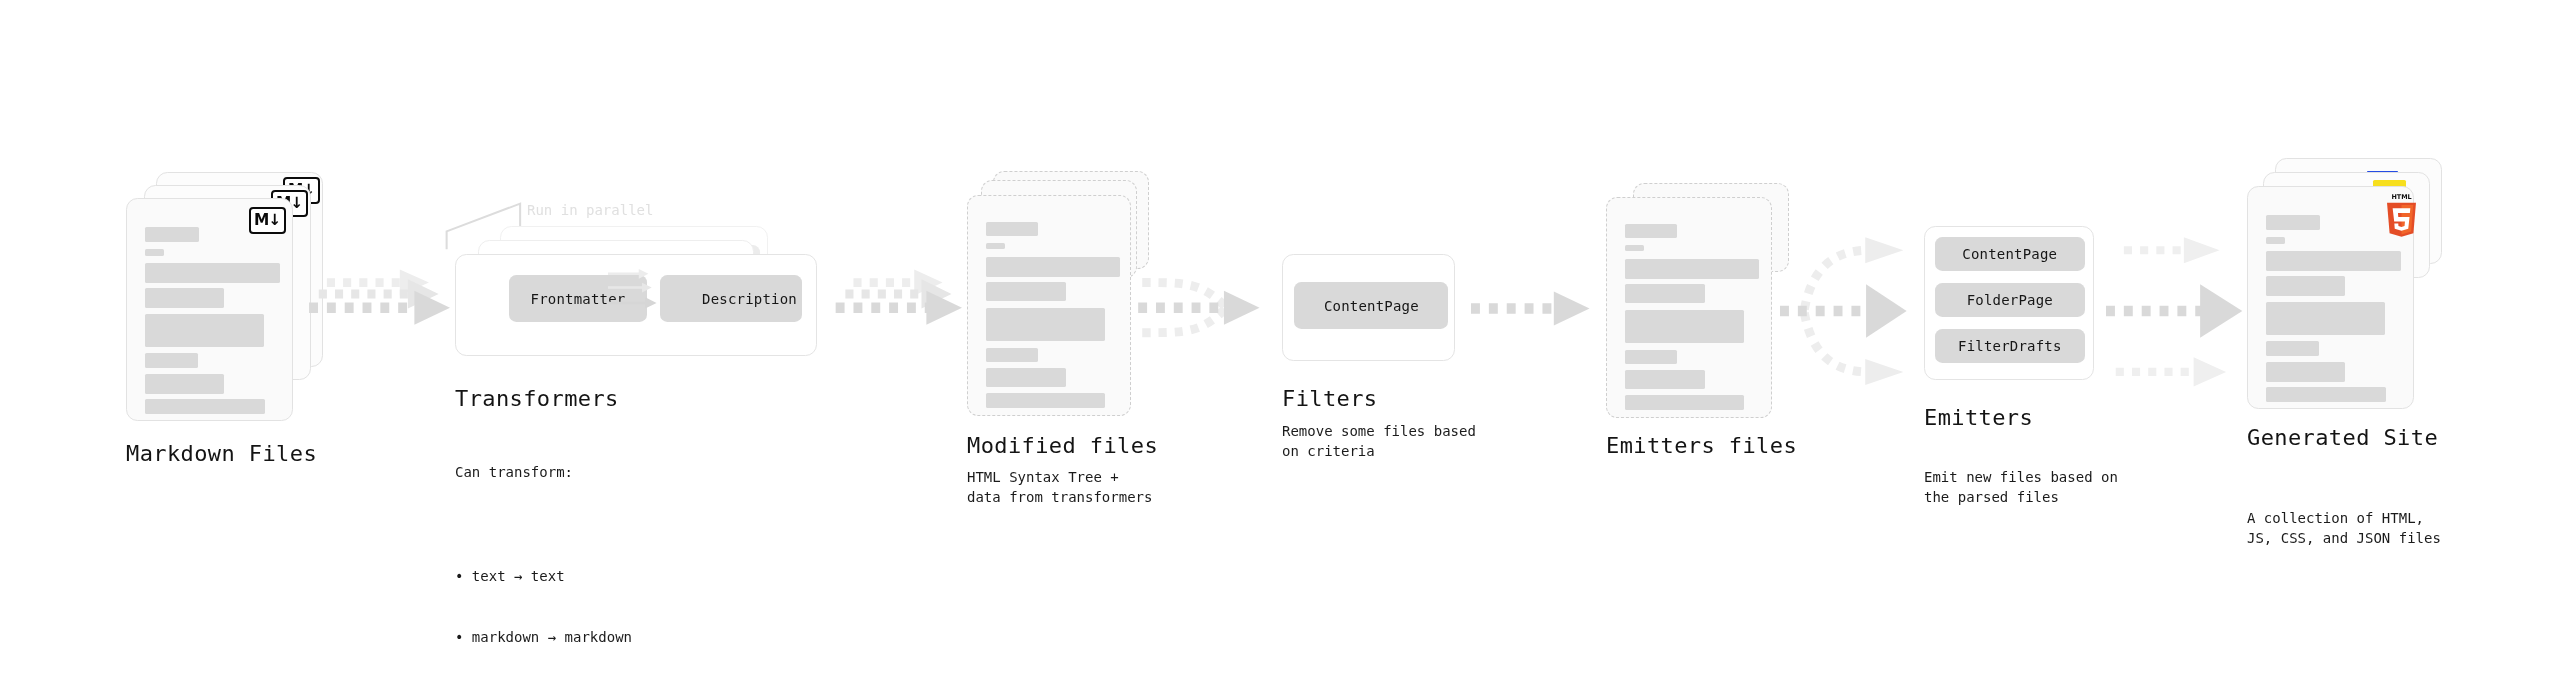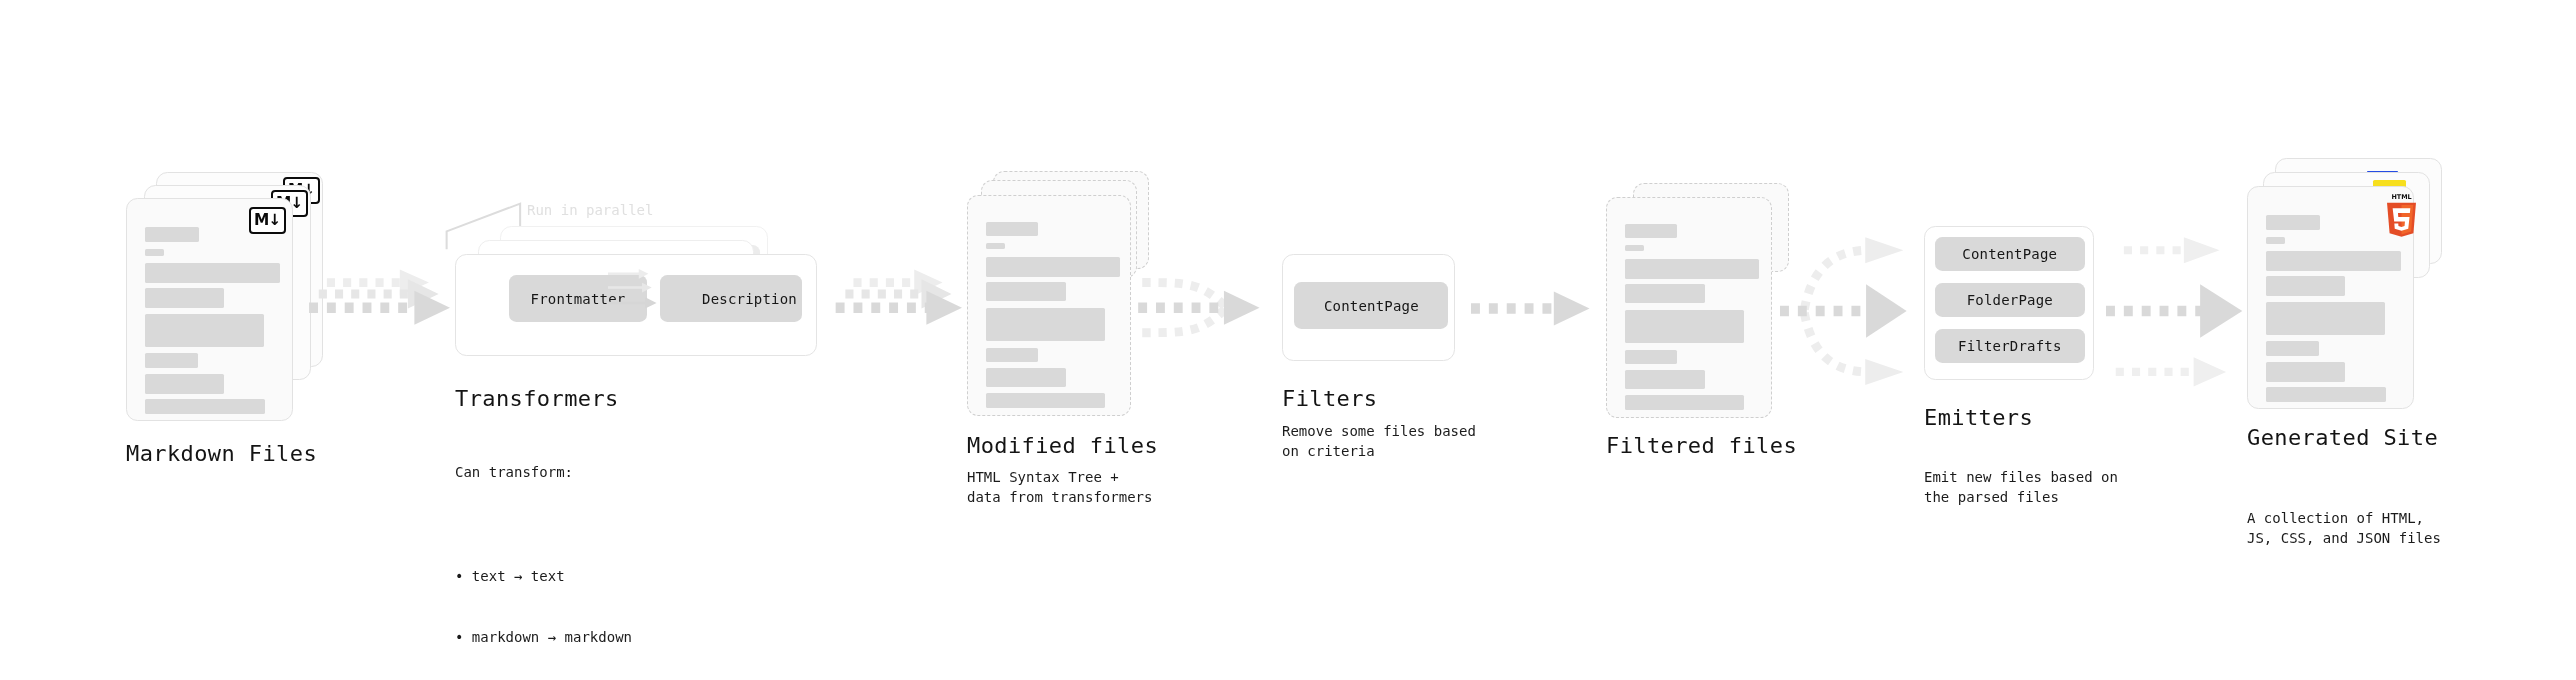--- a/index.html
+++ b/index.html
@@ -278,21 +278,21 @@
     <div class="sheet dashed" style="left:1606px;top:197px;width:166px;height:221px;">
       <div class="bar" style="left:18px;top:26px;width:52px;height:14px;"></div>
       <div class="bar" style="left:18px;top:47px;width:18.7px;height:5.7px;"></div>
       <div class="bar" style="left:18px;top:61px;width:134px;height:19.5px;"></div>
       <div class="bar" style="left:18px;top:86px;width:80px;height:18.7px;"></div>
       <div class="bar" style="left:18px;top:112px;width:119px;height:33px;"></div>
       <div class="bar" style="left:18px;top:152px;width:52px;height:14px;"></div>
       <div class="bar" style="left:18px;top:172px;width:80px;height:18.7px;"></div>
       <div class="bar" style="left:18px;top:197px;width:119px;height:14.6px;"></div>
     </div>
-    <div class="title" style="left:1606px;top:433px;">Filtered files</div>
+    <div class="title" style="left:1606px;top:433px;">Emitters files</div>
   </div>
 
   <svg class="abs" style="left:1780px;top:232px;" width="138" height="163" viewBox="0 0 170 200">
     <g fill="none" stroke="#ededed" stroke-width="11" stroke-dasharray="10 10">
       <path d="M30 95 C40 40 70 22 110 22"></path>
       <path d="M30 99 C40 155 70 172 110 172"></path>
     </g>
     <g fill="#ededed">
       <polygon points="105,6 152,22 105,38"></polygon>
       <polygon points="105,156 152,172 105,188"></polygon>

